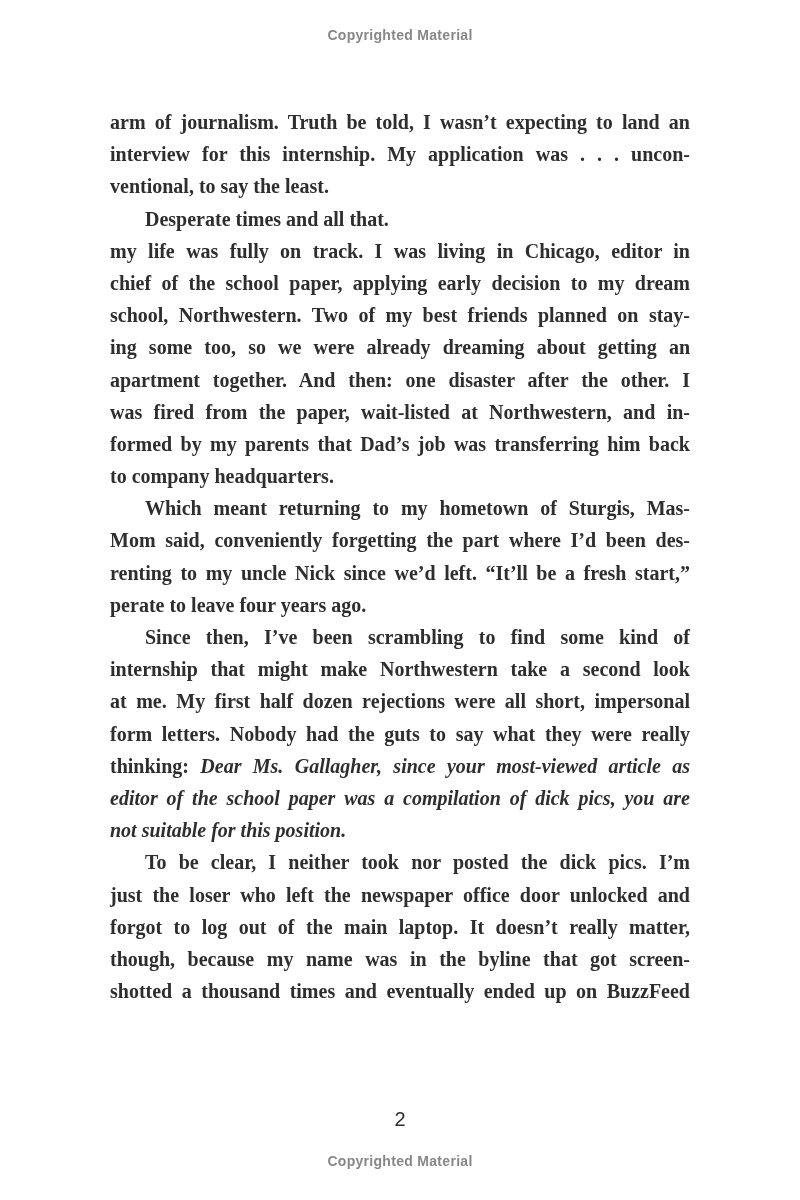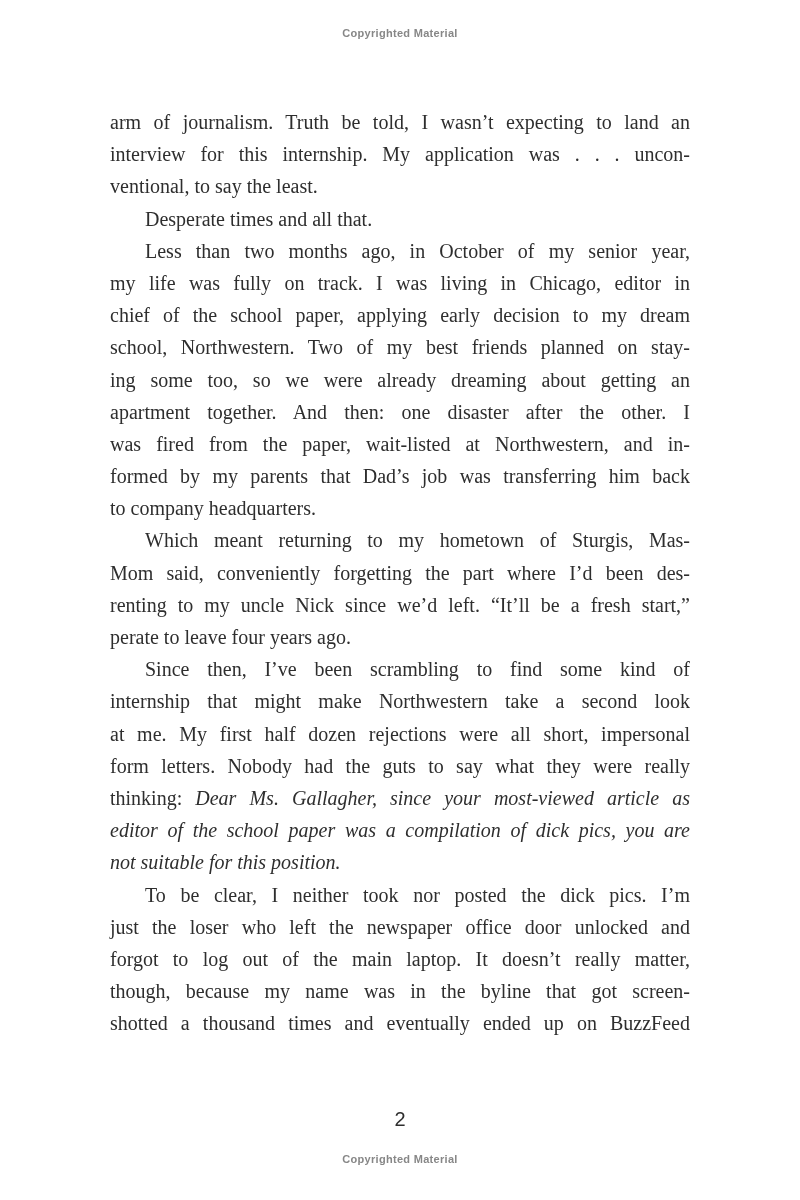--- a/index.html
+++ b/index.html
@@ -15,39 +15,40 @@
     overflow: hidden;
     font-family: "Liberation Serif", "DejaVu Serif", serif;
   }
   .copyright {
     position: absolute;
     left: 0;
     width: 800px;
     text-align: center;
     font-family: "Liberation Sans", "DejaVu Sans", sans-serif;
     font-weight: 700;
-    font-size: 11px;
+    font-size: 14px;
     letter-spacing: 0.3px;
     color: #878787;
   }
   .copyright.top { top: 27px; }
   .copyright.bottom { top: 1153px; }
   .text-block {
     position: absolute;
     left: 110px;
     top: 106px;
     width: 580px;
     font-size: 20px;
     color: #2e2e2e;
   }
   .line {
     height: 32.2px;
     line-height: 32.2px;
     text-align: left;
     overflow: visible;
+    font-weight: bold;
   }
   .line.just {
     text-align: justify;
     text-align-last: justify;
   }
   .line.indent {
     text-indent: 35px;
   }
   .line em {
     font-style: italic;
@@ -67,21 +68,20 @@
 <body>
 
 <div class="book-page">
   <div class="copyright top">Copyrighted Material</div>
 
   <main class="text-block">
       <div class="line just"><span>arm of journalism. Truth be told, I wasn’t expecting to land an</span></div>
       <div class="line just"><span>interview for this internship. My application was . . . uncon-</span></div>
       <div class="line"><span>ventional, to say the least.</span></div>
       <div class="line indent"><span>Desperate times and all that.</span></div>
-      <div class="line just indent"><span>Less than two months ago, in October of my senior year,</span></div>
       <div class="line just"><span>my life was fully on track. I was living in Chicago, editor in</span></div>
       <div class="line just"><span>chief of the school paper, applying early decision to my dream</span></div>
       <div class="line just"><span>school, Northwestern. Two of my best friends planned on stay-</span></div>
       <div class="line just"><span>ing some too, so we were already dreaming about getting an</span></div>
       <div class="line just"><span>apartment together. And then: one disaster after the other. I</span></div>
       <div class="line just"><span>was fired from the paper, wait-listed at Northwestern, and in-</span></div>
       <div class="line just"><span>formed by my parents that Dad’s job was transferring him back</span></div>
       <div class="line"><span>to company headquarters.</span></div>
       <div class="line just indent"><span>Which meant returning to my hometown of Sturgis, Mas-</span></div>
       <div class="line just"><span>Mom said, conveniently forgetting the part where I’d been des-</span></div>

